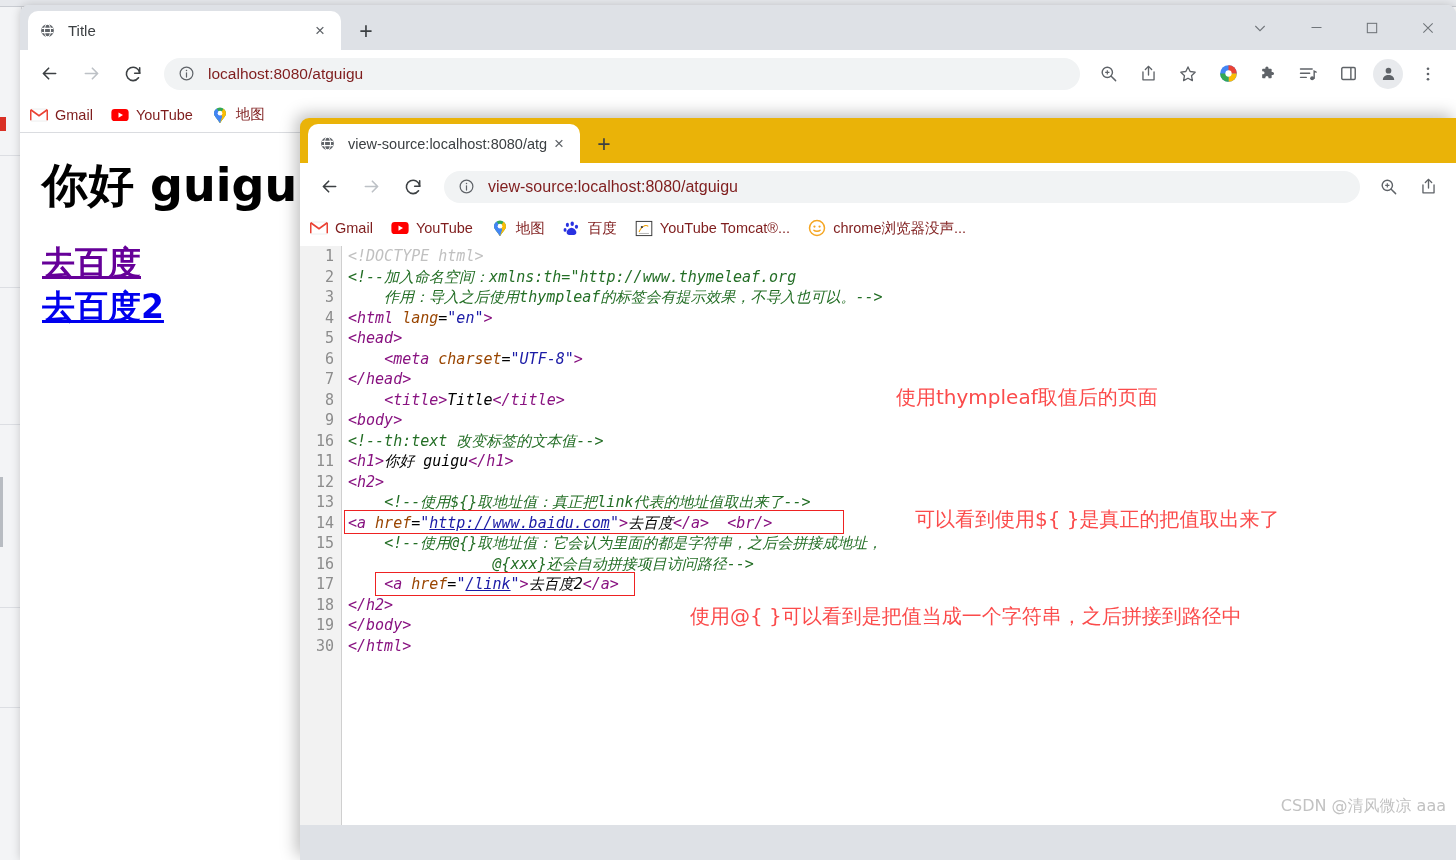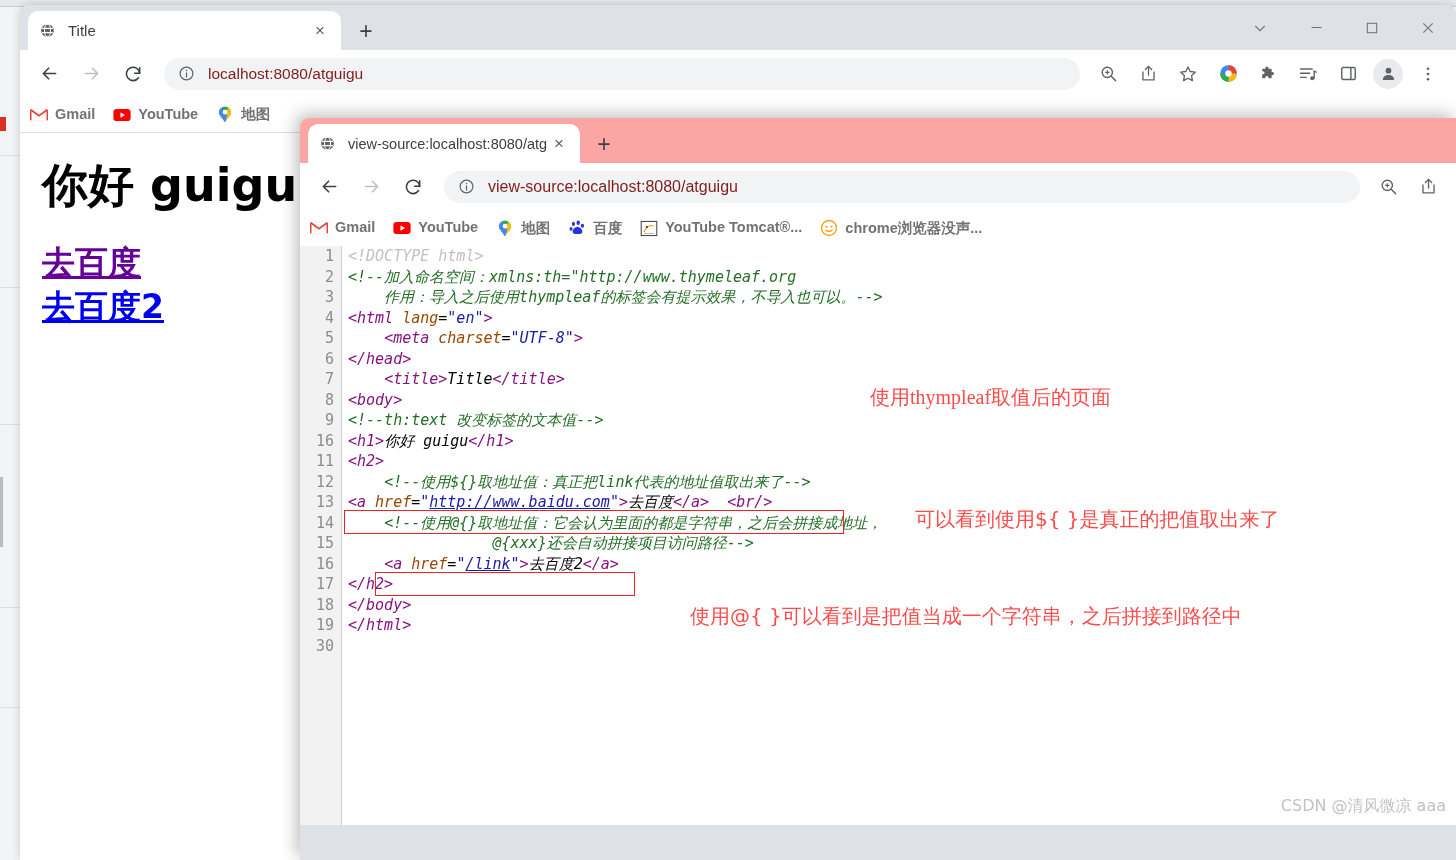--- a/index.html
+++ b/index.html
@@ -138,24 +138,24 @@
 
   .bookmarks {
     height: 36px;
     background: #ffffff;
     border-bottom: 1px solid #dadce0;
     display: flex; align-items: center;
     padding: 0 10px;
     overflow: hidden;
   }
   .bm {
-    display: flex; align-items: flex-start;
+    display: flex; align-items: center;
     margin-right: 18px;
-    font-size: 14.5px; color: #737373;
-    white-space: nowrap; flex: 0 0 auto; font-weight: bold;
+    font-size: 14.5px; color: #7f1d1d;
+    white-space: nowrap; flex: 0 0 auto;
   }
   .bm .bm-ico {
     width: 18px; height: 18px; margin-right: 7px;
     display: flex; align-items: center; justify-content: center;
     flex: 0 0 auto;
   }
 
   .page-content {
     background: #ffffff;
     height: 727px;
@@ -184,21 +184,21 @@
   
   #front-window {
     position: absolute;
     left: 300px; top: 118px;
     width: 1156px; height: 742px;
     background: #dee1e6;
     border-top-left-radius: 9px;
     box-shadow: -4px -4px 16px rgba(0,0,0,.25);
     overflow: hidden;
   }
-  #front-window .tabstrip { height: 45px; background: #fca5a5; }
+  #front-window .tabstrip { height: 45px; background: #eab308; }
   #front-window .tab {
     left: 8px; top: 6px; width: 272px; height: 39px;
   }
   #front-window .tab .tab-title { font-size: 14.5px; }
   #front-window .newtab { left: 290px; top: 12px; }
   #front-window .toolbar { height: 47px; }
   #front-window .omnibox .url { font-size: 16px; }
   #front-window .bookmarks { border-bottom: none; }
 
   .wrap-bar {
@@ -620,40 +620,41 @@
         <div class="gl">18</div>
         <div class="gl">19</div>
         <div class="gl">30</div>
       </div>
 
       <div class="code">
         <div class="cl"><span class="dt">&lt;!DOCTYPE html&gt;</span></div>
         <div class="cl"><span class="cm">&lt;!--加入命名空间：xmlns:th="http://www.thymeleaf.org</span></div>
         <div class="cl"><span class="cm">    作用：导入之后使用thympleaf的标签会有提示效果，不导入也可以。--&gt;</span></div>
         <div class="cl"><span class="tg">&lt;html</span> <span class="at">lang</span>=<span class="av">"en"</span><span class="tg">&gt;</span></div>
+        <div class="cl"><span class="tg">&lt;head&gt;</span></div>
         <div class="cl">    <span class="tg">&lt;meta</span> <span class="at">charset</span>=<span class="av">"UTF-8"</span><span class="tg">&gt;</span></div>
         <div class="cl"><span class="tg">&lt;/head&gt;</span></div>
         <div class="cl">    <span class="tg">&lt;title&gt;</span><span class="tx">Title</span><span class="tg">&lt;/title&gt;</span></div>
         <div class="cl"><span class="tg">&lt;body&gt;</span></div>
         <div class="cl"><span class="cm">&lt;!--th:text 改变标签的文本值--&gt;</span></div>
         <div class="cl"><span class="tg">&lt;h1&gt;</span><span class="tx">你好 guigu</span><span class="tg">&lt;/h1&gt;</span></div>
         <div class="cl"><span class="tg">&lt;h2&gt;</span></div>
         <div class="cl">    <span class="cm">&lt;!--使用${}取地址值：真正把link代表的地址值取出来了--&gt;</span></div>
         <div class="cl"><span class="tg">&lt;a</span> <span class="at">href</span>=<span class="av">"<u>http://www.baidu.com</u>"</span><span class="tg">&gt;</span><span class="tx">去百度</span><span class="tg">&lt;/a&gt;</span>  <span class="tg">&lt;br/&gt;</span></div>
         <div class="cl">    <span class="cm">&lt;!--使用@{}取地址值：它会认为里面的都是字符串，之后会拼接成地址，</span></div>
         <div class="cl"><span class="cm">                @{xxx}还会自动拼接项目访问路径--&gt;</span></div>
         <div class="cl">    <span class="tg">&lt;a</span> <span class="at">href</span>=<span class="av">"<u>/link</u>"</span><span class="tg">&gt;</span><span class="tx">去百度2</span><span class="tg">&lt;/a&gt;</span></div>
         <div class="cl"><span class="tg">&lt;/h2&gt;</span></div>
         <div class="cl"><span class="tg">&lt;/body&gt;</span></div>
         <div class="cl"><span class="tg">&lt;/html&gt;</span></div>
       </div>
 
       <div class="hl-box" style="left:44px; top:264px; width:500px; height:24px;"></div>
       <div class="hl-box" style="left:75px; top:326px; width:260px; height:24px;"></div>
 
-      <div class="annot" style="left:570px; top:138px;font-family:Liberation Serif, serif;">使用thympleaf取值后的页面</div>
+      <div class="annot" style="left:596px; top:138px;">使用thympleaf取值后的页面</div>
       <div class="annot" style="left:615px; top:260px;">可以看到使用${ }是真正的把值取出来了</div>
       <div class="annot" style="left:390px; top:357px;">使用@{ }可以看到是把值当成一个字符串，之后拼接到路径中</div>
 
       <div class="watermark">CSDN @清风微凉 aaa</div>
     </div>
   </div>
 </div>
 
 </body></html>

